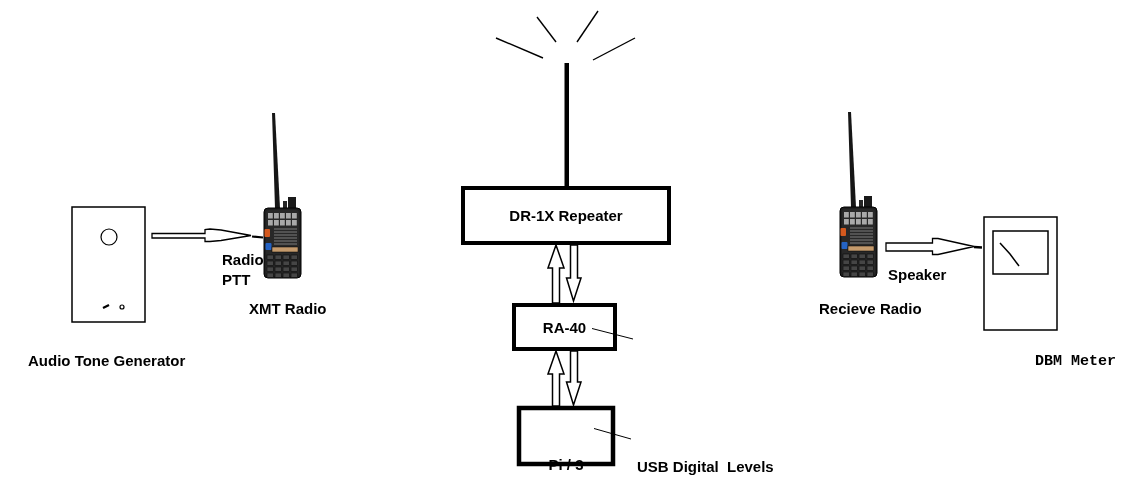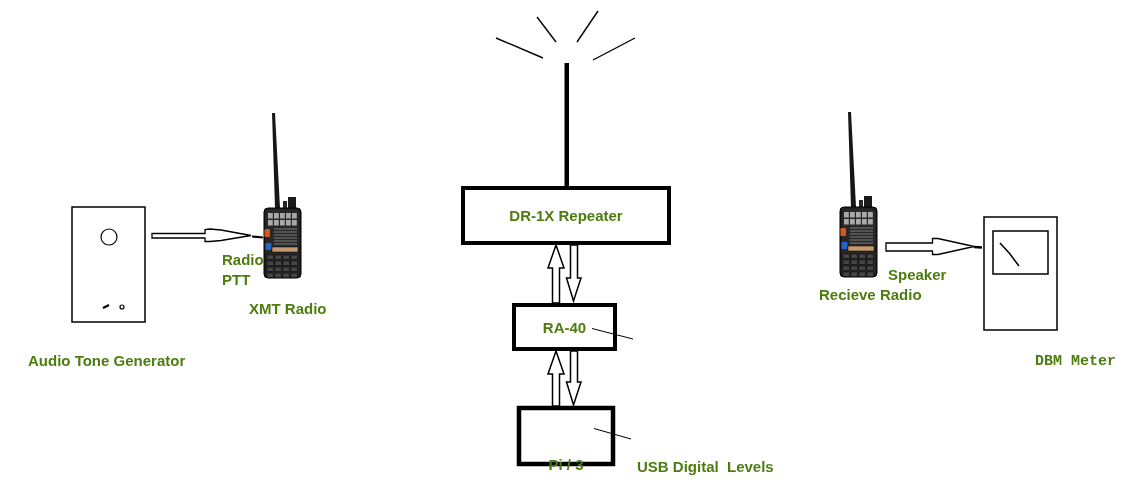--- a/index.html
+++ b/index.html
@@ -10,21 +10,21 @@
     background: #ffffff;
     overflow: hidden;
     font-family: "Liberation Sans", sans-serif;
   }
   #lineart { position: absolute; left: 0; top: 0; }
   .label {
     position: absolute;
     font-family: "Liberation Sans", sans-serif;
     font-weight: bold;
     font-size: 15px;
-    color: #4d7c0f;
+    color: #000000;
     white-space: pre;
     line-height: 20px;
   }
   .centered { text-align: center; }
 </style>
 </head>
 <body>
 
 <div id="canvas">
 
@@ -159,17 +159,17 @@
 
   <div class="label centered" style="left:519px; top:447px; width:94px;margin-top:8px;">Pi / 3</div>
 
   <div class="label" style="left:637px; top:417px;">
     <div>USB Digital  Levels</div>
     
   </div>
 
   <div class="label" style="left:888px; top:265px;">Speaker</div>
 
-  <div class="label" style="left:819px; top:285px;">Recieve Radio</div>
+  <div class="label" style="left:819px; top:299px;">Recieve Radio</div>
 
   <div class="label" style="left:1035px; top:352px;font-family:Liberation Mono, monospace;">DBM Meter</div>
 
 </div>
 
 </body></html>

